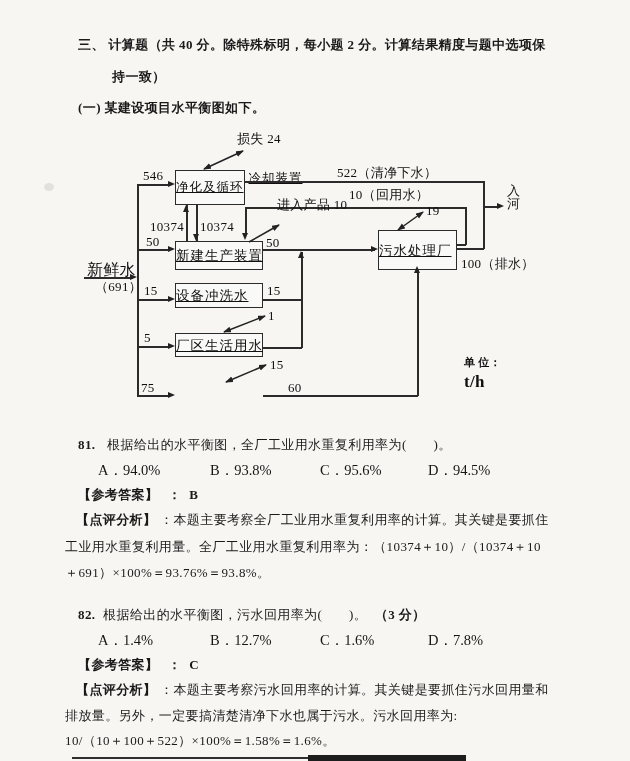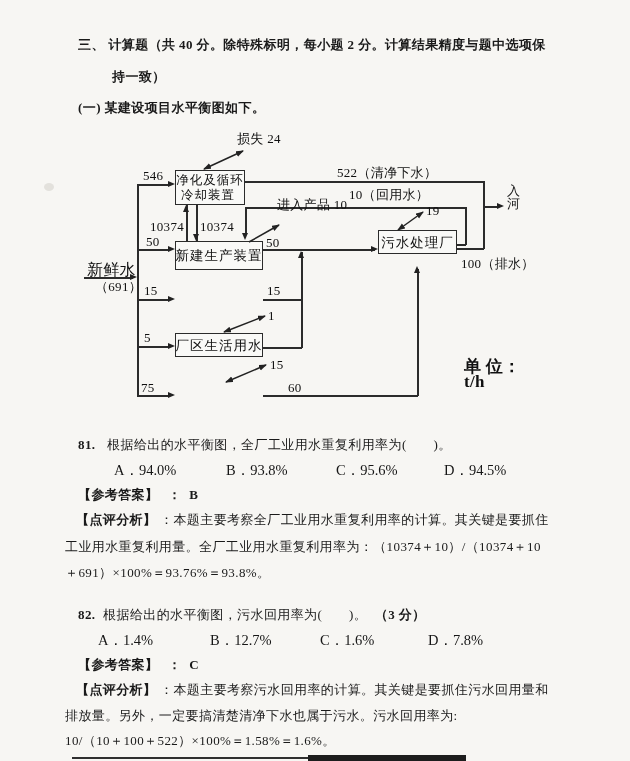--- a/index.html
+++ b/index.html
@@ -13,22 +13,22 @@
   }
   .abs { position:absolute; }
   .tline { position:absolute; font-size:13px; letter-spacing:.4px; white-space:nowrap; color:#1a1a1a; }
   .b { font-weight:bold; }
   .opt { position:absolute; font-size:14.5px; white-space:nowrap; }
   
   .hline { position:absolute; height:1.5px; background:#2b2b2b; }
   .vline { position:absolute; width:1.5px; background:#2b2b2b; }
   .box {
     position:absolute; border:1.6px solid #2b2b2b; background:rgba(252,252,250,.55);
-    display:flex; flex-direction:column; align-items:center; justify-content:center;
-    font-size:13.5px; letter-spacing:1px; color:#101010; line-height:15px; white-space:nowrap;
+    display:flex; flex-direction:row; align-items:center; justify-content:space-between;
+    font-size:13.5px; letter-spacing:1px; color:#101010; line-height:15px; white-space:nowrap;text-decoration:underline;
   }
   .lbl { position:absolute; font-size:13px; white-space:nowrap; color:#101010; letter-spacing:.3px; }
   .ar { position:absolute; width:0; height:0; }
   .ar.r { border-top:3.5px solid transparent; border-bottom:3.5px solid transparent; border-left:7px solid #222; }
   .ar.u { border-left:3.5px solid transparent; border-right:3.5px solid transparent; border-bottom:7px solid #222; }
   .ar.d { border-left:3.5px solid transparent; border-right:3.5px solid transparent; border-top:7px solid #222; }
   svg.diag { position:absolute; overflow:visible; }
   svg.diag line { stroke:#222; stroke-width:1.5; }
   .smudge { position:absolute; background:#e3e1dc; border-radius:50%; }
   .scanbar { position:absolute; background:#2f2f2f; }
@@ -76,24 +76,27 @@
   <div class="ar r" style="left:168px;top:392px"></div>
   <div class="lbl" style="left:141px;top:380px">75</div>
 
   <div class="box" style="left:175px;top:170px;width:70px;height:35px;font-size:12.5px;line-height:15px">
     <span>净化及循环</span>
     <span style="align-self:flex-start;padding-left:5px">冷却装置</span>
   </div>
   <div class="box" style="left:175px;top:241px;width:88px;height:29px">
     <span>新建生产装置</span>
   </div>
+  <div class="box" style="left:175px;top:283px;width:88px;height:25px">
+    <span>设备冲洗水</span>
+  </div>
   <div class="box" style="left:175px;top:333px;width:88px;height:24px">
     <span>厂区生活用水</span>
   </div>
-  <div class="box" style="left:378px;top:230px;width:79px;height:24px">
+  <div class="box" style="left:378px;top:230px;width:79px;height:40px">
     <span>污水处理厂</span>
   </div>
 
   <svg class="diag" style="left:198px;top:146px" width="52" height="26">
     <line x1="6" y1="23" x2="45" y2="5" marker-start="url(#ah)" marker-end="url(#ah)"></line>
   </svg>
   <div class="lbl" style="left:237px;top:130px">损失 24</div>
 
   <div class="vline" style="left:186px;top:205px;height:36px"></div>
   <div class="ar u" style="left:183px;top:205px"></div>
@@ -150,29 +153,29 @@
   <div class="hline" style="left:457px;top:244px;width:9px"></div>
   <div class="hline" style="left:457px;top:248px;width:27px"></div>
   <div class="lbl" style="left:461px;top:255px">100（排水）</div>
   <div class="hline" style="left:484px;top:206px;width:14px"></div>
   <div class="ar r" style="left:497px;top:203px"></div>
   <div class="abs" style="left:507px;top:184px;font-size:13px;line-height:13px;text-align:center">
     <div>入</div>
     <div>河</div>
   </div>
 
-  <div class="lbl b" style="left:464px;top:355px;font-size:17px">单 位：</div>
+  <div class="lbl b" style="left:464px;top:355px;font-size:11px">单 位：</div>
   <div class="lbl b" style="left:464px;top:372px;font-size:17px">t/h</div>
 </div>
 
 <div class="tline" style="left:78px;top:436px">
   <span class="b">81.</span>
   <span style="margin-left:8px">根据给出的水平衡图，全厂工业用水重复利用率为(　　)。</span>
 </div>
-<div class="abs" style="left:16px;top:461px;width:582px;height:20px">
+<div class="abs" style="left:0;top:461px;width:582px;height:20px">
   <span class="opt" style="left:98px">A．94.0%</span>
   <span class="opt" style="left:210px">B．93.8%</span>
   <span class="opt" style="left:320px">C．95.6%</span>
   <span class="opt" style="left:428px">D．94.5%</span>
 </div>
 <div class="tline" style="left:78px;top:486px">
   <span class="b">【参考答案】</span>
   <span class="b" style="margin-left:6px">：</span>
   <span class="b" style="margin-left:4px">B</span>
 </div>

